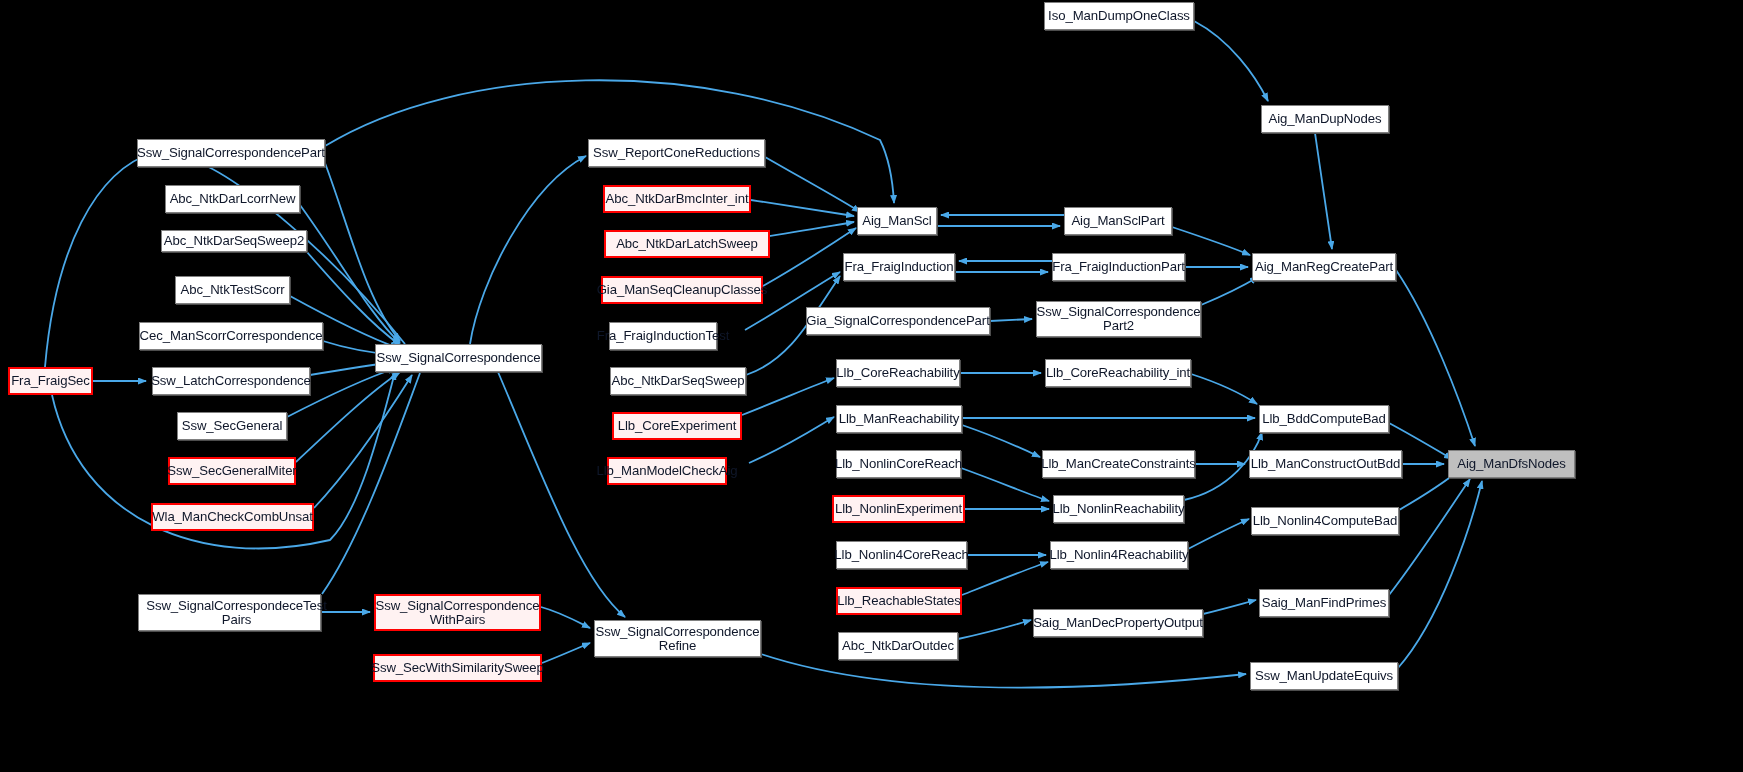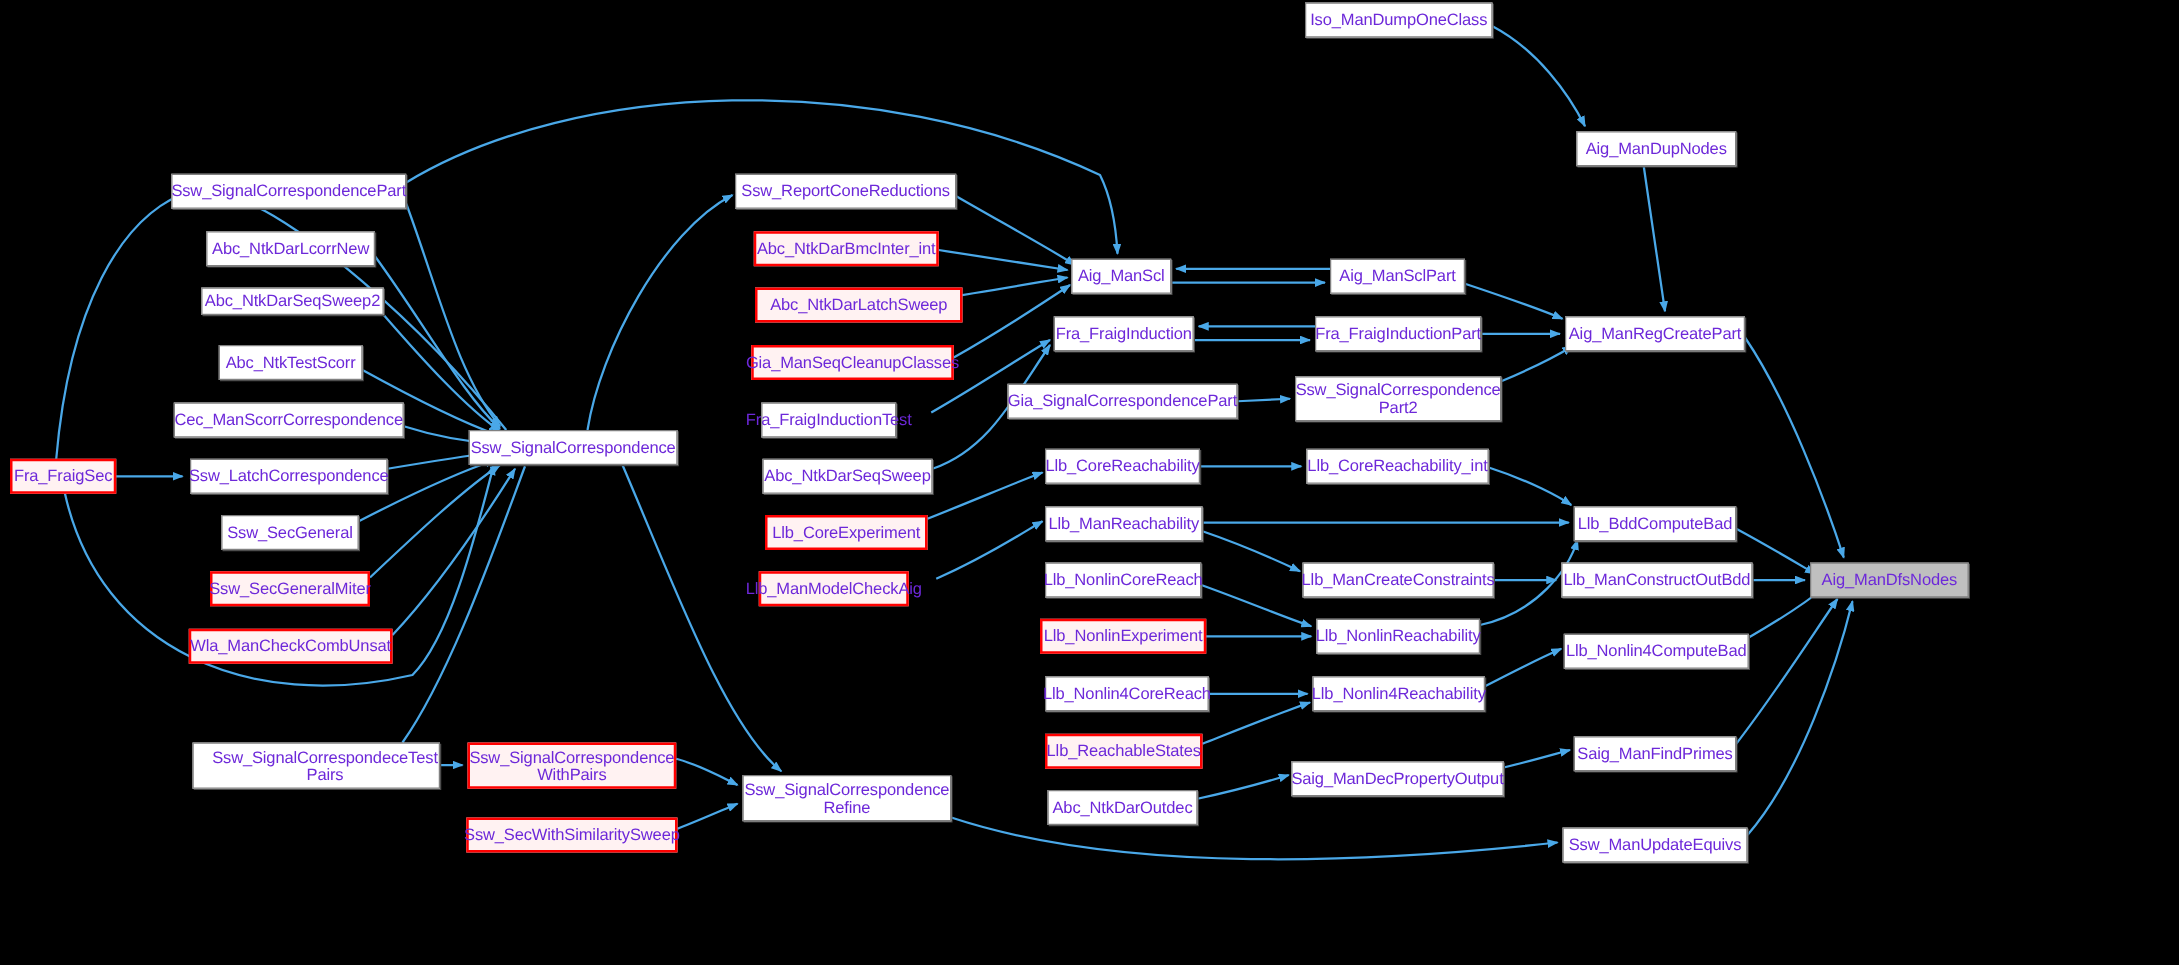--- a/index.html
+++ b/index.html
@@ -1,21 +1,21 @@
 <!DOCTYPE html>
 <html><head>
 <meta charset="utf-8">
 <style>
   html,body{margin:0;padding:0;background:#000;}
   #canvas{position:relative;width:1743px;height:772px;background:#000;overflow:hidden;
           font-family:"Liberation Sans", sans-serif;}
   svg#edges{position:absolute;left:0;top:0;width:1743px;height:772px;}
   .node{position:absolute;box-sizing:border-box;display:flex;align-items:center;
         justify-content:center;text-align:center;line-height:1.05;
-        font-size:13.2px;color:#6d28d9;letter-spacing:-0.1px;}
+        font-size:13.2px;color:#0f172a;letter-spacing:-0.1px;}
   .node.normal{background:#ffffff;border:1px solid #808080;
                box-shadow:1px 1px 0 0 #4d4d4d;}
   .node.hot{background:#fff2f2;border:2px solid #ff0000;}
   .node.focus{background:#bfbfbf;border:1px solid #808080;
               box-shadow:1px 1px 0 0 #4d4d4d;}
   .node span{display:block;padding:0 3px;}
 </style>
 </head>
 <body>
 
@@ -213,21 +213,21 @@
       </div>
       <div class="node normal" style="left: 1259px; top: 589px; width: 130px; height: 28px;">
         <span>Saig_ManFindPrimes</span>
       </div>
       <div class="node hot" style="left: 151px; top: 503px; width: 163px; height: 28px;">
         <span>Wla_ManCheckCombUnsat</span>
       </div>
       <div class="node normal" style="left: 1033px; top: 609px; width: 170px; height: 28px;">
         <span>Saig_ManDecPropertyOutput</span>
       </div>
-      <div class="node normal" style="left: 154px; top: 594px; width: 198px; height: 37px; padding-left: 14px;">
+      <div class="node normal" style="left: 138px; top: 594px; width: 183px; height: 37px; padding-left: 14px;">
         <span>Ssw_SignalCorrespondeceTest<br>Pairs</span>
       </div>
       <div class="node hot" style="left: 374px; top: 594px; width: 167px; height: 37px;">
         <span>Ssw_SignalCorrespondence<br>WithPairs</span>
       </div>
       <div class="node normal" style="left: 594px; top: 620px; width: 167px; height: 37px;">
         <span>Ssw_SignalCorrespondence<br>Refine</span>
       </div>
       <div class="node normal" style="left: 838px; top: 632px; width: 120px; height: 28px;">
         <span>Abc_NtkDarOutdec</span>

